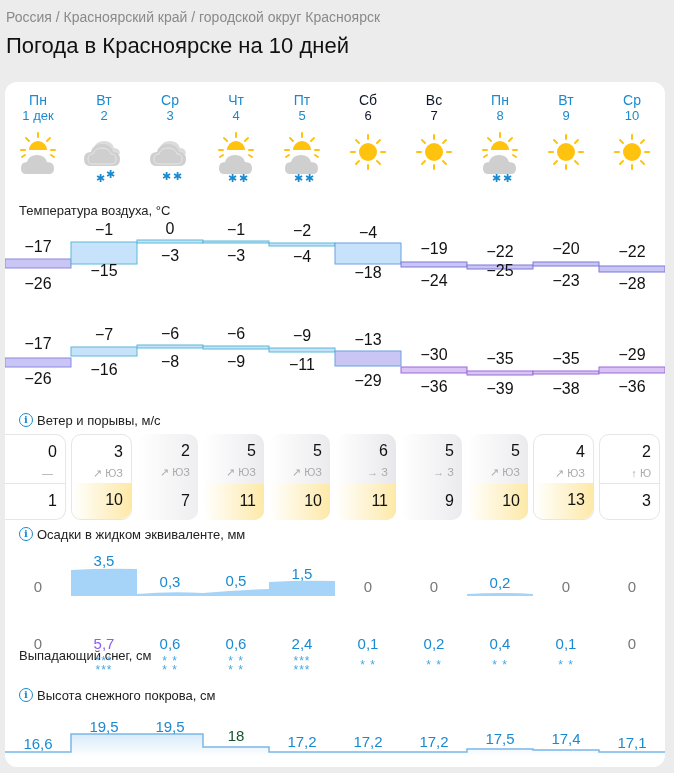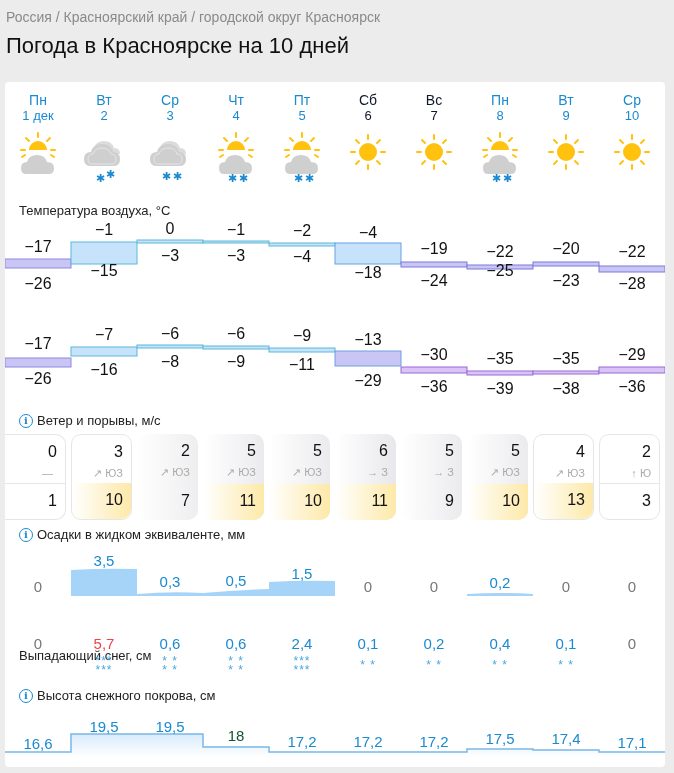--- a/index.html
+++ b/index.html
@@ -1,25 +1,25 @@
 <!DOCTYPE html>
 <html><head>
 <meta charset="utf-8">
 <style>
   * { box-sizing: border-box; margin: 0; padding: 0; }
   body { width: 674px; height: 773px; background: #ececec; font-family: "Liberation Sans", sans-serif; color: #000; overflow: hidden; position: relative; }
   .breadcrumb { position: absolute; left: 6px; top: 9px; font-size: 14px; color: #8a8a8a; }
   .title { position: absolute; left: 6px; top: 33px; font-size: 22px; color: #111; }
-  .card { position: absolute; left: 5px; top: 82px; width: 660px; height: 685px; background: #fff; border-radius: 4px; }
+  .card { position: absolute; left: 5px; top: 82px; width: 660px; height: 685px; background: #fff; border-radius: 12px; }
   .cols { position: absolute; left: 0; width: 660px; display: flex; }
   .col { width: 66px; text-align: center; position: relative; }
   .dow { font-size: 14px; color: #1a8ad0; line-height: 16px; }
   .dnum { font-size: 13px; color: #1a8ad0; line-height: 15px; }
   .weekend .dow, .weekend .dnum { color: #0f172a; }
-  .section-label { position: absolute; left: 14px; font-size: 13px; color: #222; display: flex; align-items: flex-end; gap: 4px; }
+  .section-label { position: absolute; left: 14px; font-size: 13px; color: #222; display: flex; align-items: flex-start; gap: 4px; }
   .info-icon { width: 14px; height: 14px; border: 1.3px solid #1a8ad0; border-radius: 50%; color: #1a8ad0; font-size: 10px; font-weight: bold; line-height: 11px; text-align: center; font-family: "DejaVu Serif", serif; }
   .tval { position: absolute; width: 66px; text-align: center; font-size: 16px; color: #111; }
   .wind-cell { position: absolute; top: 0; width: 61px; height: 86px; border-radius: 10px; }
   .wind-speed { position: absolute; right: 8px; top: 8px; font-size: 16px; color: #111; }
   .wind-dir { position: absolute; right: 8px; top: 32px; font-size: 11px; color: #aaa; }
   .wind-gust { position: absolute; left: 0; right: 0; bottom: 0; height: 36px; border-radius: 0 0 10px 10px; }
   .wind-gust span { position: absolute; right: 8px; top: 8px; font-size: 16px; color: #111; }
   .precip-val { position: absolute; width: 66px; text-align: center; font-size: 15px; }
   .snow-stars { position: absolute; width: 66px; text-align: center; color: #4aa8e0; font-size: 12px; line-height: 9px; letter-spacing: 1px; }
 </style>
@@ -331,21 +331,21 @@
     <div class="precip-val" style="left:462px;top:492px;color:#1a8ad0">0,2</div>
     <div class="precip-val" style="left:528px;top:496px;color:#777">0</div>
     <div class="precip-val" style="left:594px;top:496px;color:#777">0</div>
   </div>
 
   <div class="section-label" style="top:530px;margin-top:36px;">
       <span>Выпадающий снег, см</span>
     </div>
   <div style="position:absolute;left:0;top:0;width:660px;">
     <div class="precip-val" style="left:0;top:553px;color:#777">0</div>
-    <div class="precip-val" style="left:66px;top:553px;color:#ef4444">5,7</div>
+    <div class="precip-val" style="left:66px;top:553px;color:#8b5cf6">5,7</div>
     <div class="precip-val" style="left:132px;top:553px;color:#1a8ad0">0,6</div>
     <div class="precip-val" style="left:198px;top:553px;color:#1a8ad0">0,6</div>
     <div class="precip-val" style="left:264px;top:553px;color:#1a8ad0">2,4</div>
     <div class="precip-val" style="left:330px;top:553px;color:#1a8ad0">0,1</div>
     <div class="precip-val" style="left:396px;top:553px;color:#1a8ad0">0,2</div>
     <div class="precip-val" style="left:462px;top:553px;color:#1a8ad0">0,4</div>
     <div class="precip-val" style="left:528px;top:553px;color:#1a8ad0">0,1</div>
     <div class="precip-val" style="left:594px;top:553px;color:#777">0</div>
 
     <div class="snow-stars" style="left:66px;top:575px">***<br>***</div>

